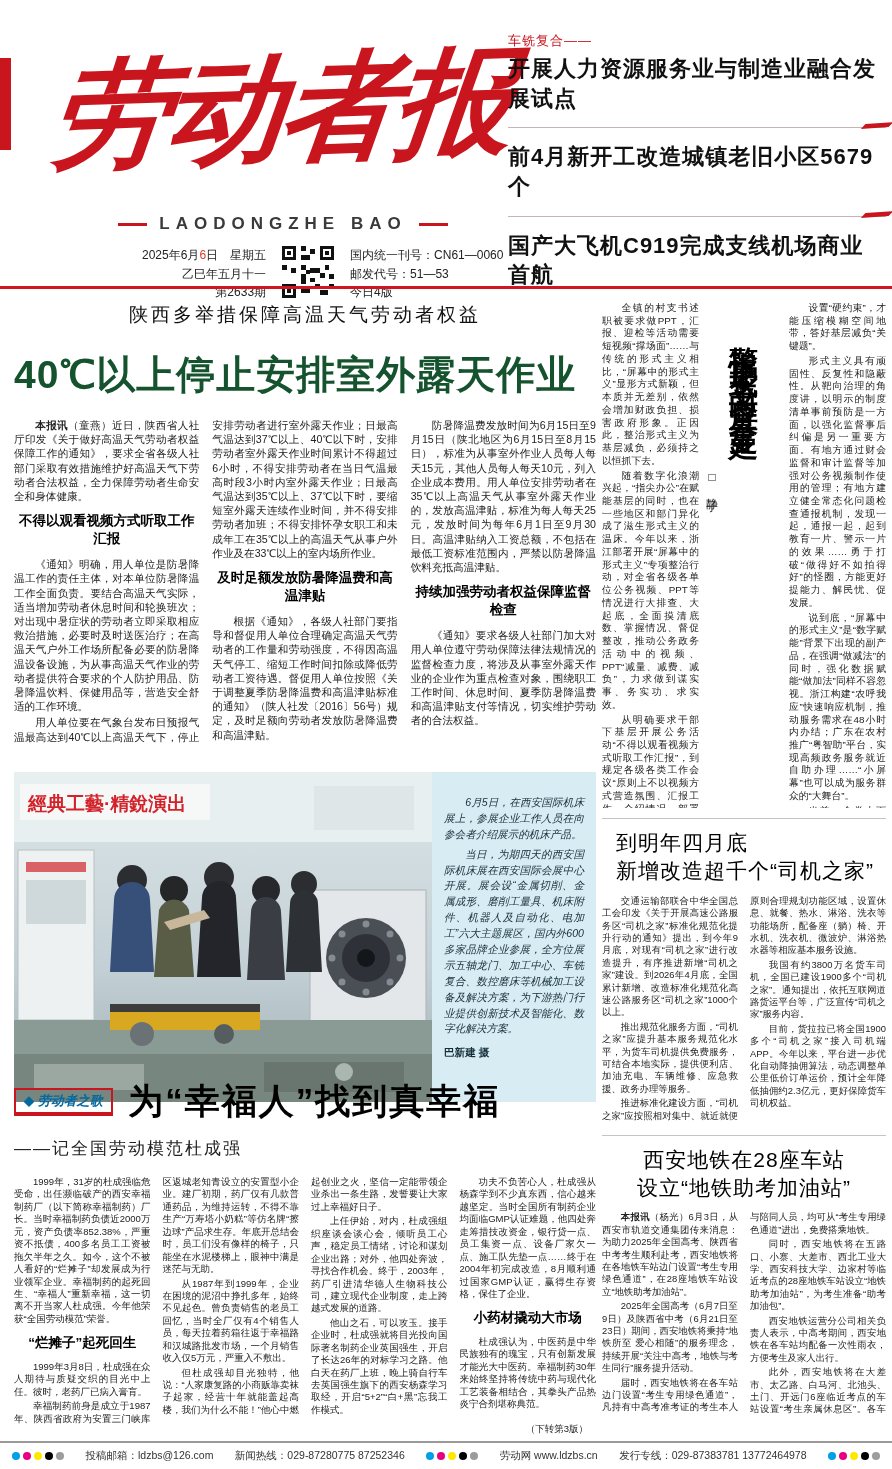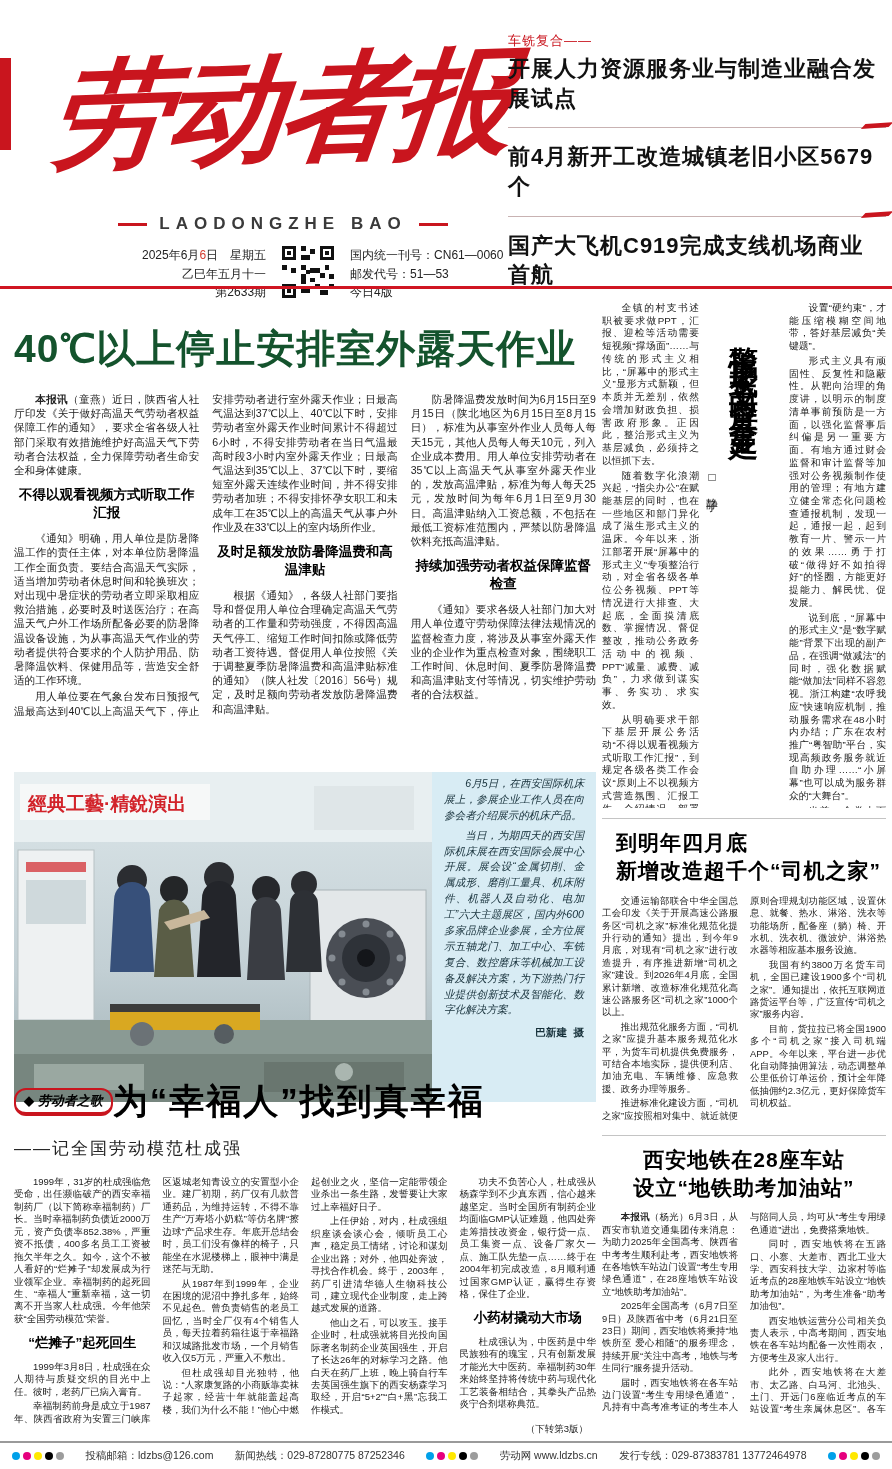--- a/index.html
+++ b/index.html
@@ -39,51 +39,51 @@
                column-count:3; column-gap:13px; column-fill:auto;
                font-size:10.6px; line-height:1.34; text-align:justify; color:#222; }
   .lead-body p, .art-body p, .op-col p, .model-body p { text-indent:2em; margin-bottom:2px; }
   .sub-head { font-size:13.5px; font-weight:bold; text-align:center; text-indent:0 !important;
               margin:9px 0; break-inside:avoid; color:#000; }
   .lead-in { font-weight:bold; }
 
   
   .photo-story { position:absolute; left:14px; top:772px; width:582px; height:330px; display:flex; }
   .photo { width:418px; height:330px; flex:none; }
-  .caption { flex:1; background:#d8ecf4; padding:4px 12px 8px; font-size:10.6px; line-height:1.5;
+  .caption { flex:1; background:#d8ecf4; padding:23px 12px 8px; font-size:10.6px; line-height:1.5;
              font-style:italic; color:#16303a; text-align:justify; }
   .caption p { text-indent:2em; margin-bottom:4px; }
-  .caption .credit { text-align:right; font-weight:bold; font-style:normal; margin-top:8px; text-indent:0;font-family:Liberation Mono, monospace; }
+  .caption .credit { font-weight:bold; font-style:normal; margin-top:8px; text-indent:0; }
 
   
   .right-col { position:absolute; left:602px; top:302px; width:284px; }
   .opinion { height:506px; display:flex; justify-content:space-between; overflow:hidden; }
   .op-col { width:97px; font-size:9.8px; line-height:1.3; text-align:justify; color:#222; overflow:hidden; }
   .op-center { width:82px; position:relative; display:flex; justify-content:center; }
   .op-title { writing-mode:vertical-rl; text-orientation:upright; font-size:29px; font-weight:900;
               letter-spacing:7px; margin-top:22px; color:#000; }
   .op-author { position:absolute; left:0px; top:168px; writing-mode:vertical-rl; text-orientation:upright;
                font-size:12px; letter-spacing:4px; color:#222; }
   .rc-div { border-top:1px solid #c4c4c4; margin:10px 0; }
 
-  .rc-art h3 { font-size:21px; font-weight:700; line-height:1.35; letter-spacing:1px; color:#000; }
+  .rc-art h3 { font-size:21px; font-weight:400; line-height:1.35; letter-spacing:1px; color:#000; }
   .driver h3 { padding-left:14px; }
   .metro h3 { text-align:center; }
   .art-body { margin-top:9px; overflow:hidden; column-count:2; column-gap:12px; column-fill:auto;
               font-size:9.4px; line-height:1.32; text-align:justify; color:#222; }
   .driver .art-body { height:230px; }
   .metro .art-body { height:212px; }
 
   
   .model { position:absolute; left:14px; top:1078px; width:582px; height:362px; }
   .model-head { display:flex; align-items:center; }
-  .tag { border:2px solid #c9151e; border-bottom:4px solid #c9151e; border-radius:12px; color:#000000;
+  .tag { border:2px solid #c9151e; border-bottom:4px solid #c9151e; border-radius:0; color:#0369a1;
          font-size:13px; font-weight:bold; font-style:italic; padding:2px 8px; white-space:nowrap; }
   .tag .diamond { font-style:normal; }
-  .model-title { flex:1; font-size:35px; font-weight:900; letter-spacing:2px; color:#000;
+  .model-title { flex:1; text-align:center; font-size:35px; font-weight:900; letter-spacing:2px; color:#000;
                  margin-right:80px; }
   .model-sub { text-align:left; font-size:17px; letter-spacing:2px; margin:12px 0 16px; color:#222; }
   .model-body { height:252px; overflow:hidden; column-count:4; column-gap:12px; column-fill:auto;
                 font-size:9.5px; line-height:1.31; text-align:justify; color:#222; }
   .goto { position:absolute; right:8px; bottom:4px; font-size:9.5px; background:#fff; padding-left:6px; }
 
   
   .footer { position:absolute; left:0; top:1441px; width:892px; height:28px; border-top:2px solid #9a9a9a;
             display:flex; align-items:center; justify-content:space-between; padding:0 12px;
             font-size:10.5px; color:#333; }
@@ -156,20 +156,21 @@
     <h2>前4月新开工改造城镇老旧小区5679个</h2>
     <div class="hl-divider">
         <span class="red-tip"></span>
       </div>
     <h2>国产大飞机C919完成支线机场商业首航</h2>
   </div>
 
   <div class="red-rule"></div>
 
   <div class="lead">
+    <div class="lead-kicker">陕西多举措保障高温天气劳动者权益</div>
     <h1 class="lead-headline">40℃以上停止安排室外露天作业</h1>
     <div class="lead-body">
       <p><span class="lead-in">本报讯</span><span>（童燕）近日，陕西省人社厅印发《关于做好高温天气劳动者权益保障工作的通知》，要求全省各级人社部门采取有效措施维护好高温天气下劳动者合法权益，全力保障劳动者生命安全和身体健康。</span></p>
       <div class="sub-head">不得以观看视频方式听取工作汇报</div>
       <p>《通知》明确，用人单位是防暑降温工作的责任主体，对本单位防暑降温工作全面负责。要结合高温天气实际，适当增加劳动者休息时间和轮换班次；对出现中暑症状的劳动者立即采取相应救治措施，必要时及时送医治疗；在高温天气户外工作场所配备必要的防暑降温设备设施，为从事高温天气作业的劳动者提供符合要求的个人防护用品、防暑降温饮料、保健用品等，营造安全舒适的工作环境。</p>
       <p>用人单位要在气象台发布日预报气温最高达到40℃以上高温天气下，停止安排劳动者进行室外露天作业；日最高气温达到37℃以上、40℃以下时，安排劳动者室外露天作业时间累计不得超过6小时，不得安排劳动者在当日气温最高时段3小时内室外露天作业；日最高气温达到35℃以上、37℃以下时，要缩短室外露天连续作业时间，并不得安排劳动者加班；不得安排怀孕女职工和未成年工在35℃以上的高温天气从事户外作业及在33℃以上的室内场所作业。</p>
       <div class="sub-head">及时足额发放防暑降温费和高温津贴</div>
       <p>根据《通知》，各级人社部门要指导和督促用人单位合理确定高温天气劳动者的工作量和劳动强度，不得因高温天气停工、缩短工作时间扣除或降低劳动者工资待遇。督促用人单位按照《关于调整夏季防暑降温费和高温津贴标准的通知》（陕人社发〔2016〕56号）规定，及时足额向劳动者发放防暑降温费和高温津贴。</p>
       <p>防暑降温费发放时间为6月15日至9月15日（陕北地区为6月15日至8月15日），标准为从事室外作业人员每人每天15元，其他人员每人每天10元，列入企业成本费用。用人单位安排劳动者在35℃以上高温天气从事室外露天作业的，发放高温津贴，标准为每人每天25元，发放时间为每年6月1日至9月30日。高温津贴纳入工资总额，不包括在最低工资标准范围内，严禁以防暑降温饮料充抵高温津贴。</p>
       <div class="sub-head">持续加强劳动者权益保障监督检查</div>

